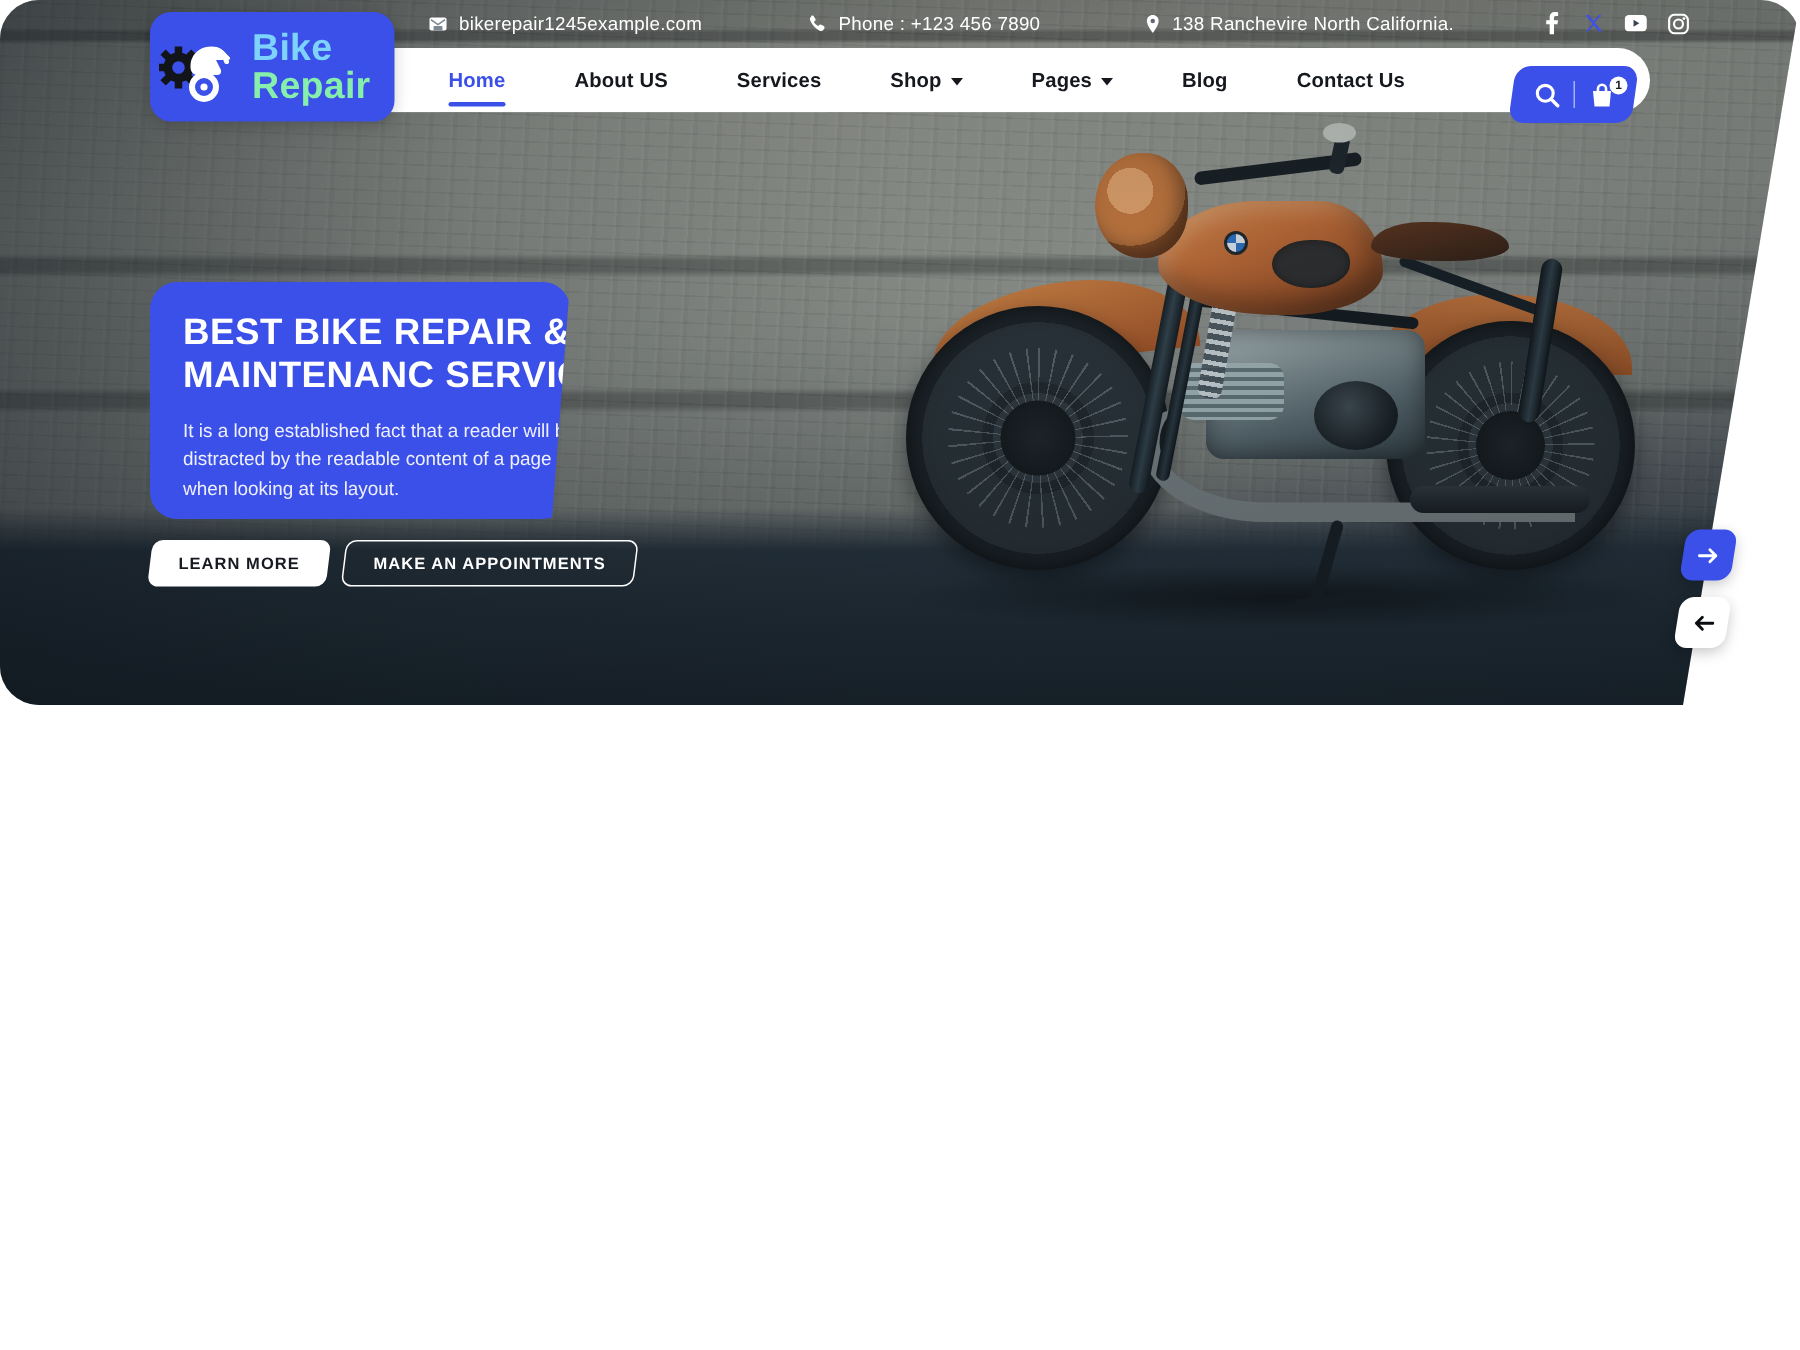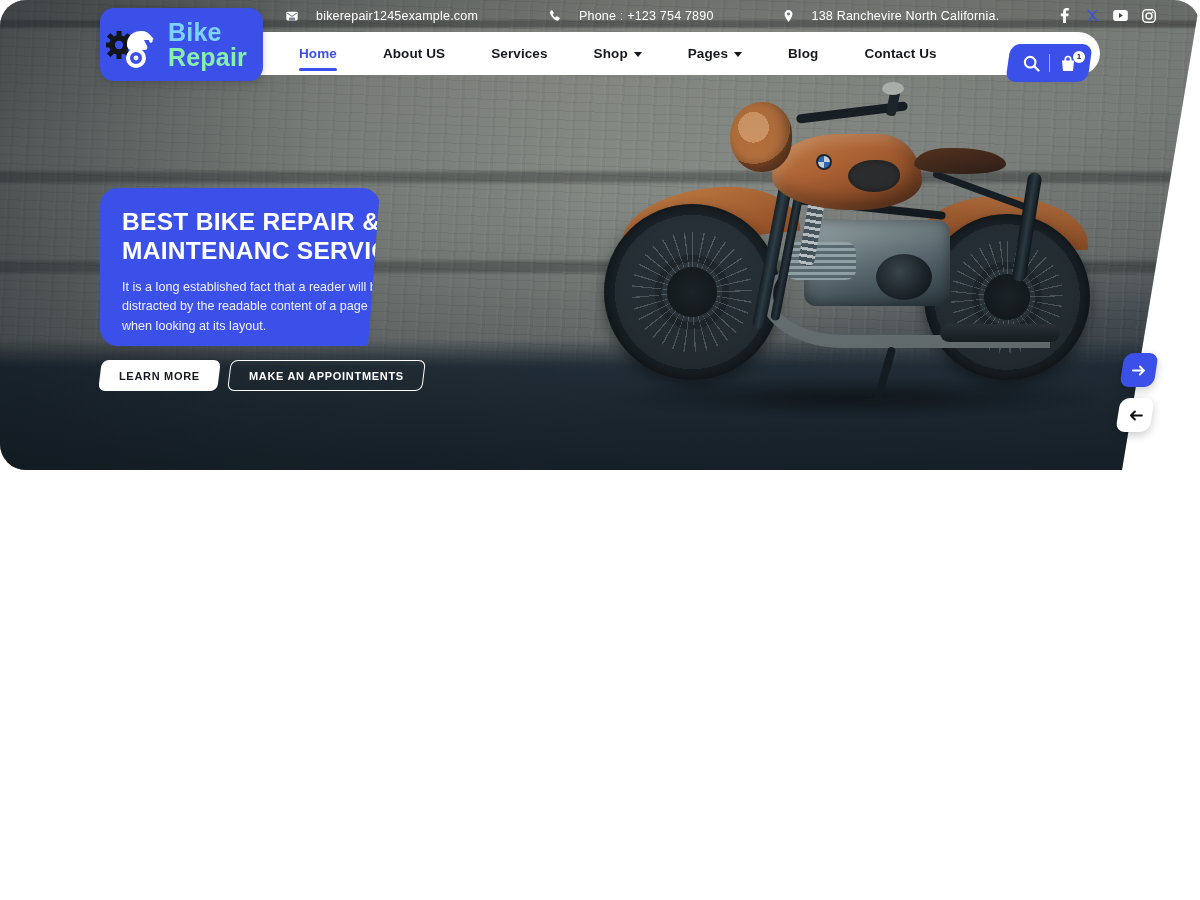--- a/index.html
+++ b/index.html
@@ -123,21 +123,21 @@
   .shadow { left:0px; top:280px; width:510px; height:44px; border-radius:50%;
     background: radial-gradient(ellipse at 50% 50%, rgba(0,0,0,.55), rgba(0,0,0,0) 70%); }
 
   
   .topbar {
     position:absolute; left:0; top:0; width:1200px; height:31px;
     display:flex; align-items:center;
     color:#fff; font-size:12.5px; letter-spacing:.2px;
     z-index: 30;
   }
-  .topbar .ti { display:flex; align-items:center; gap:17px; white-space:nowrap; }
+  .topbar .ti { display:flex; align-items:center; gap:7px; white-space:nowrap; }
   .ti svg { display:block; }
   .tb-email { margin-left:285px; }
   .tb-phone { margin-left:70px; }
   .tb-addr  { margin-left:68px; }
   .socials { margin-left:58px; display:flex; align-items:center; gap:13px; }
   .socials span { display:flex; width:15px; height:15px; align-items:center; justify-content:center; cursor:pointer;}
 
   
   .logo {
     position:absolute; left:100px; top:8px; width:163px; height:73px;
@@ -313,21 +313,21 @@
         <rect x="1.5" y="3" width="13" height="10" rx="1.6" fill="#fff"></rect>
         <path d="M2.6 4.6l5.4 3.8 5.4-3.8" stroke="#7b8794" stroke-width="1.2" fill="none"></path>
         <rect x="4.6" y="9.6" width="6.8" height="3.4" rx=".7" fill="#7b8794"></rect>
       </svg>
       <span>bikerepair1245example.com</span>
     </div>
     <div class="ti tb-phone">
       <svg width="14" height="14" viewBox="0 0 16 16">
         <path d="M3.3 1.8c.7-.5 1.6-.3 2 .4l1.1 1.9c.3.6.2 1.3-.4 1.7l-.7.5c.6 1.5 1.8 2.7 3.3 3.3l.5-.7c.4-.5 1.1-.7 1.7-.4l1.9 1.1c.7.4.9 1.3.4 2l-.7 1c-.5.7-1.4 1-2.2.7C7.2 12.3 3.7 8.8 2.3 4.8c-.3-.8 0-1.7.7-2.2l.3-.8z" fill="#fff"></path>
       </svg>
-      <span>Phone : +123 754 7890</span>
+      <span>Phone : +123 456 7890</span>
     </div>
     <div class="ti tb-addr">
       <svg width="13" height="14" viewBox="0 0 14 16">
         <path d="M7 1.2c-2.5 0-4.5 2-4.5 4.5C2.5 9.2 7 14.8 7 14.8s4.5-5.6 4.5-9.1C11.5 3.2 9.5 1.2 7 1.2z" fill="#fff"></path>
         <circle cx="7" cy="5.7" r="1.7" fill="#5f6b78"></circle>
       </svg>
       <span>138 Ranchevire North California.</span>
     </div>
     <div class="socials">
       <span>

